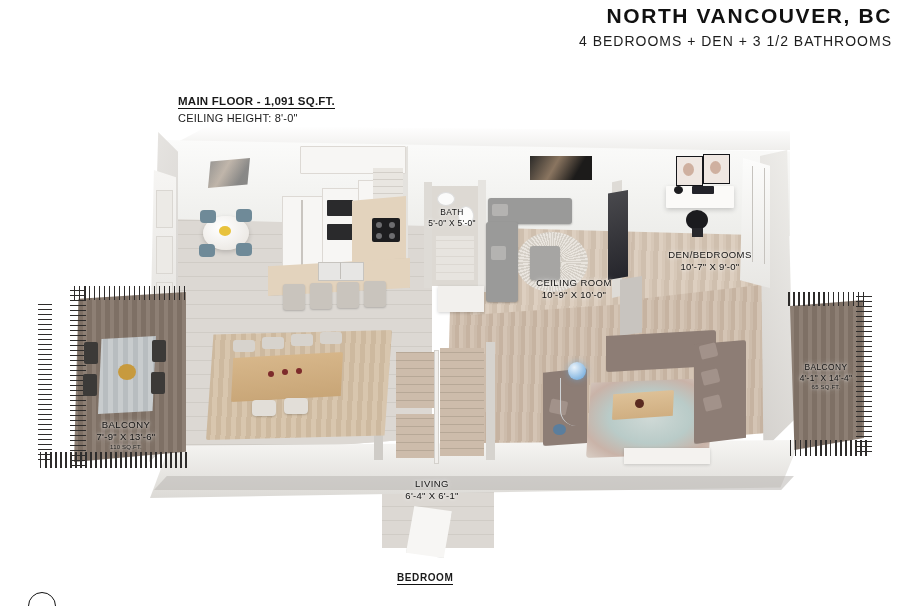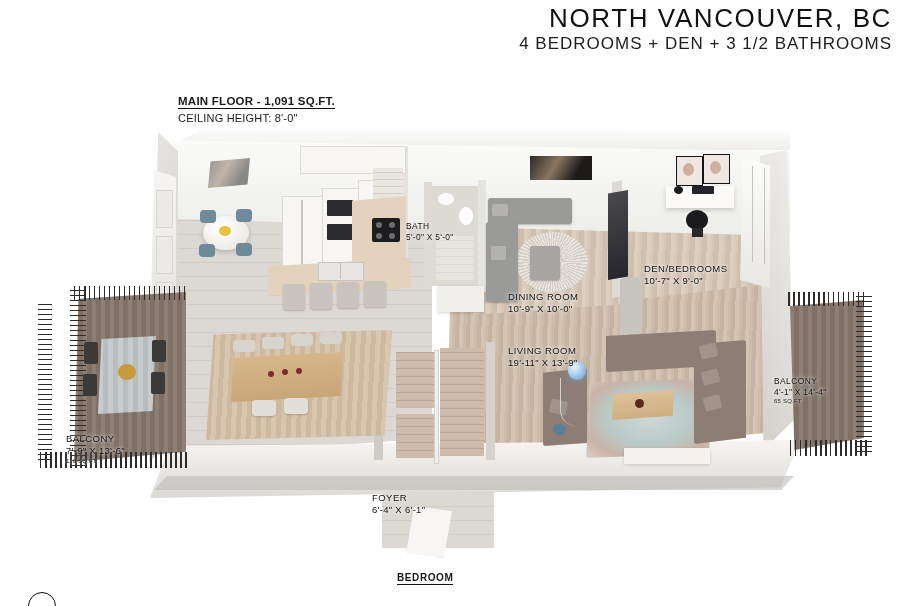--- a/index.html
+++ b/index.html
@@ -6,40 +6,40 @@
   body{
     width:910px;height:606px;background:#ffffff;overflow:hidden;
     font-family:"Liberation Sans","DejaVu Sans",sans-serif;
     color:#1a1a1a;position:relative;
   }
   .stage{position:absolute;inset:0;}
 
   
   .header{position:absolute;right:18px;top:4px;text-align:right;}
   .header .city{
-    font-size:26px;letter-spacing:1.6px;font-weight:400;color:#111;
+    font-size:21px;letter-spacing:1.6px;font-weight:700;color:#111;
     white-space:nowrap;line-height:1.15;
   }
   .header .sub{
-    font-size:17px;letter-spacing:1.0px;color:#1d1d1d;
+    font-size:14px;letter-spacing:1.0px;color:#1d1d1d;margin-top:5px;
     white-space:nowrap;
   }
 
   
   .floortitle{position:absolute;left:178px;top:91px;}
   .floortitle .l1{
     font-size:11.5px;font-weight:bold;letter-spacing:.25px;
     border-bottom:1.4px solid #111;display:inline-block;padding-bottom:1px;
     white-space:nowrap;
   }
   .floortitle .l2{font-size:11px;letter-spacing:.2px;margin-top:3px;white-space:nowrap;}
 
   
-  .rlabel{position:absolute;text-align:left;white-space:nowrap;
-          text-shadow:0 0 3px rgba(255,255,255,.85),0 0 6px rgba(255,255,255,.7);margin-top:14px;}
+  .rlabel{position:absolute;text-align:center;white-space:nowrap;
+          text-shadow:0 0 3px rgba(255,255,255,.85),0 0 6px rgba(255,255,255,.7);}
   .rlabel .n{font-size:9.5px;letter-spacing:.45px;color:#141414;line-height:1.25;}
   .rlabel .d{font-size:9.5px;letter-spacing:.3px;color:#141414;line-height:1.3;}
   .rlabel .sq{font-size:6px;letter-spacing:.2px;color:#222;line-height:1.4;}
   .rlabel.sm .n,.rlabel.sm .d{font-size:8.4px;}
 
   .entrance{position:absolute;left:397px;top:572px;font-size:10px;font-weight:bold;
             letter-spacing:.6px;border-bottom:1.6px solid #111;padding-bottom:1px;}
 
   
   .plan{position:absolute;left:0;top:0;width:910px;height:606px;}
@@ -289,48 +289,44 @@
 
 
 
 
   <div class="rlabel sm" style="left:406px;top:207px;width:92px;">
     <div class="n">BATH</div>
     <div class="d">5'-0" X 5'-0"</div>
   </div>
 
   <div class="rlabel" style="left:508px;top:277px;width:132px;">
-    <div class="n">DINING ROOM</div>
+    <div class="n">CEILING ROOM</div>
     <div class="d">10'-9" X 10'-0"</div>
   </div>
 
-  <div class="rlabel" style="left:508px;top:331px;width:132px;">
-    <div class="n">LIVING ROOM</div>
-    <div class="d">19'-11" X 13'-9"</div>
-  </div>
 
   <div class="rlabel" style="left:644px;top:249px;width:132px;">
     <div class="n">DEN/BEDROOMS</div>
     <div class="d">10'-7" X 9'-0"</div>
   </div>
 
   <div class="rlabel" style="left:66px;top:419px;width:120px;">
     <div class="n">BALCONY</div>
     <div class="d">7'-9" X 13'-6"</div>
     <div class="sq">110 SQ.FT.</div>
   </div>
 
   <div class="rlabel sm" style="left:774px;top:362px;width:104px;">
     <div class="n">BALCONY</div>
     <div class="d">4'-1" X 14'-4"</div>
     <div class="sq">65 SQ.FT.</div>
   </div>
 
   <div class="rlabel" style="left:372px;top:478px;width:120px;">
-    <div class="n">FOYER</div>
+    <div class="n">LIVING</div>
     <div class="d">6'-4" X 6'-1"</div>
   </div>
 
   <div class="entrance">BEDROOM</div>
 
   <div class="compass"></div>
 
 </div>
 
 </body></html>

